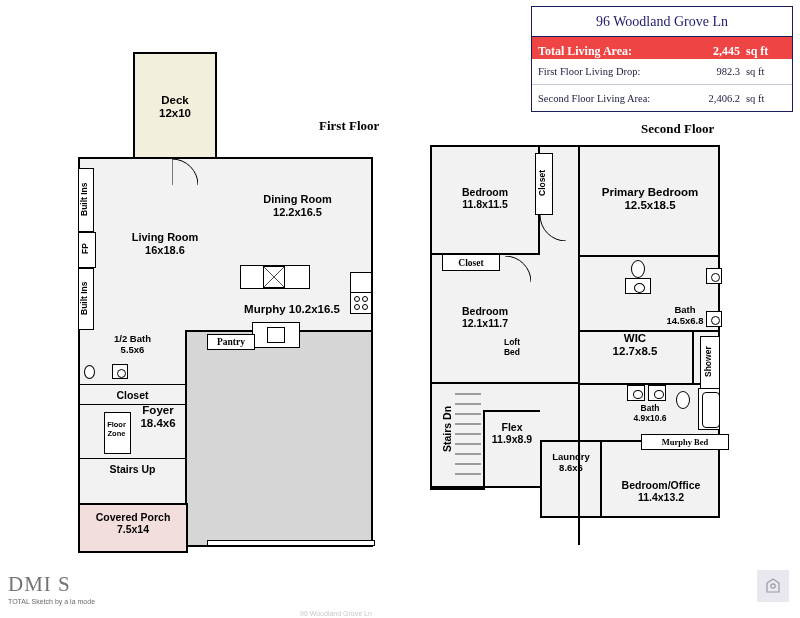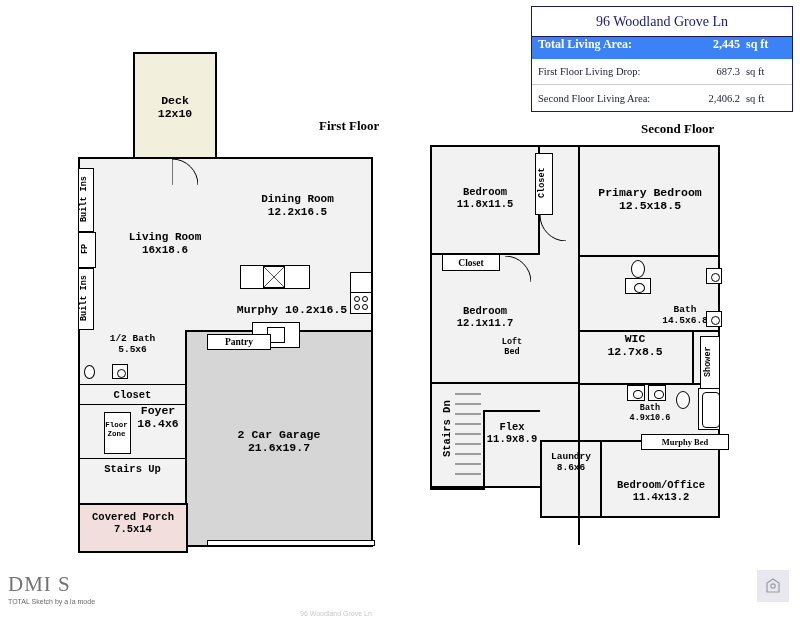--- a/index.html
+++ b/index.html
@@ -30,23 +30,23 @@
   #title-address {
     height: 29px;
     display: flex; align-items: center; justify-content: center;
     font-family: "Liberation Serif", serif;
     font-size: 14px;
     color: #1a1a6e;
     border-bottom: 1px solid #1a1a5e;
   }
   #title-total {
     height: 22px;
-    background: #3b82f6;
+    background: #ef4444;
     color: #ffffff;
-    display: flex; align-items: flex-start;
+    display: flex; align-items: flex-end;
     font-family: "Liberation Serif", serif;
     font-size: 12px;
     font-weight: bold;
     padding: 0 6px;
     box-sizing: border-box;
   }
   #title-total .lbl { flex: 1; }
   #title-total .val { width: 56px; text-align: right; font-weight: bold; }
   #title-total .unit { width: 40px; text-align: left; padding-left: 6px; font-weight: bold; }
   .title-row {
@@ -72,21 +72,21 @@
     box-sizing: border-box;
   }
   .fill-light { background: #f2f2f2; }
   .fill-gray { background: #d6d6d6; }
   .fill-deck { background: #f2efdc; }
   .fill-porch { background: #f2dedc; }
 
   .label {
     position: absolute;
     text-align: center;
-    font-family: Liberation Mono, monospace;
+    font-family: Liberation Sans, sans-serif;
     font-weight: bold;
     line-height: 1.15;
     color: #000;
     white-space: nowrap;
   }
   .label .l2 { display: block; font-weight: bold; }
   .lbl-13 { font-size: 11px; }
   .lbl-12 { font-size: 11.5px; }
   .lbl-11 { font-size: 10.5px; }
   .lbl-10 { font-size: 9.5px; }
@@ -152,21 +152,21 @@
 
   <div id="title-block" class="abs">
     <div id="title-address">96 Woodland Grove Ln</div>
     <div id="title-total">
       <span class="lbl">Total Living Area:</span>
       <span class="val">2,445</span>
       <span class="unit">sq ft</span>
     </div>
     <div class="title-row">
       <span class="lbl">First Floor Living Drop:</span>
-      <span class="val">687.3</span>
+      <span class="val">982.3</span>
       <span class="unit">sq ft</span>
     </div>
     <div class="title-row">
       <span class="lbl">Second Floor Living Area:</span>
       <span class="val">2,406.2</span>
       <span class="unit">sq ft</span>
     </div>
   </div>
 
   <div class="plan-heading" style="left:291px; top:118px;margin-left:28px;">First Floor</div>
@@ -176,24 +176,20 @@
   <div class="label lbl-12" style="left:133px; top:94px; width:84px;">
     <span>Deck</span>
     <span class="l2">12x10</span>
   </div>
 
   <div class="abs room fill-light" style="left:78px; top:157px; width:295px; height:185px; border:2px solid #000;"></div>
 
   <div class="abs room fill-light" style="left:78px; top:340px; width:109px; height:165px; border:2px solid #000; border-top:none;"></div>
 
   <div class="abs room fill-gray" style="left:185px; top:330px; width:188px; height:217px; border:2px solid #000;"></div>
-  <div class="label lbl-12" style="left:185px; top:428px; width:188px;">
-    <span>2 Car Garage</span>
-    <span class="l2">21.6x19.7</span>
-  </div>
 
   <div class="abs" style="left:207px; top:540px; width:166px; height:4px; border:1px solid #000; background:#fff;"></div>
 
   <div class="abs room fill-porch" style="left:78px; top:503px; width:110px; height:50px; border:2px solid #000;"></div>
   <div class="label lbl-11" style="left:78px; top:511px; width:110px;">
     <span>Covered Porch</span>
     <span class="l2">7.5x14</span>
   </div>
 
   <div class="label lbl-13" style="left:100px; top:231px; width:130px;">
@@ -221,21 +217,21 @@
   <div class="abs" style="left:267px; top:327px; width:16px; height:14px; border:1px solid #000; background:#fff;"></div>
 
   <div class="abs" style="left:350px; top:272px; width:20px; height:20px; border:1px solid #000; background:#fff;"></div>
   <div class="abs" style="left:350px; top:292px; width:20px; height:20px; border:1px solid #000; background:#fff;">
     <div class="abs" style="left:3px; top:3px; width:4px; height:4px; border-radius:50%; border:1px solid #000;"></div>
     <div class="abs" style="left:11px; top:3px; width:4px; height:4px; border-radius:50%; border:1px solid #000;"></div>
     <div class="abs" style="left:3px; top:11px; width:4px; height:4px; border-radius:50%; border:1px solid #000;"></div>
     <div class="abs" style="left:11px; top:11px; width:4px; height:4px; border-radius:50%; border:1px solid #000;"></div>
   </div>
 
-  <div class="boxlabel lbl-10" style="left:207px; top:334px; width:64px; height:16px;">Pantry</div>
+  <div class="boxlabel lbl-10" style="left:207px; top:334px; width:48px; height:16px;">Pantry</div>
 
   <div class="abs" style="left:78px; top:168px; width:14px; height:62px; border:1px solid #000; background:#fff;"></div>
   <div class="label lbl-9 vert-up" style="left:78px; top:168px; width:14px; height:62px; display:flex; align-items:center; justify-content:center;">Built Ins</div>
 
   <div class="abs" style="left:78px; top:232px; width:16px; height:34px; border:1px solid #000; background:#fff;"></div>
   <div class="label lbl-9 vert-up" style="left:78px; top:232px; width:16px; height:34px; display:flex; align-items:center; justify-content:center;">FP</div>
 
   <div class="abs" style="left:78px; top:268px; width:14px; height:60px; border:1px solid #000; background:#fff;"></div>
   <div class="label lbl-9 vert-up" style="left:78px; top:268px; width:14px; height:60px; display:flex; align-items:center; justify-content:center;">Built Ins</div>
 

